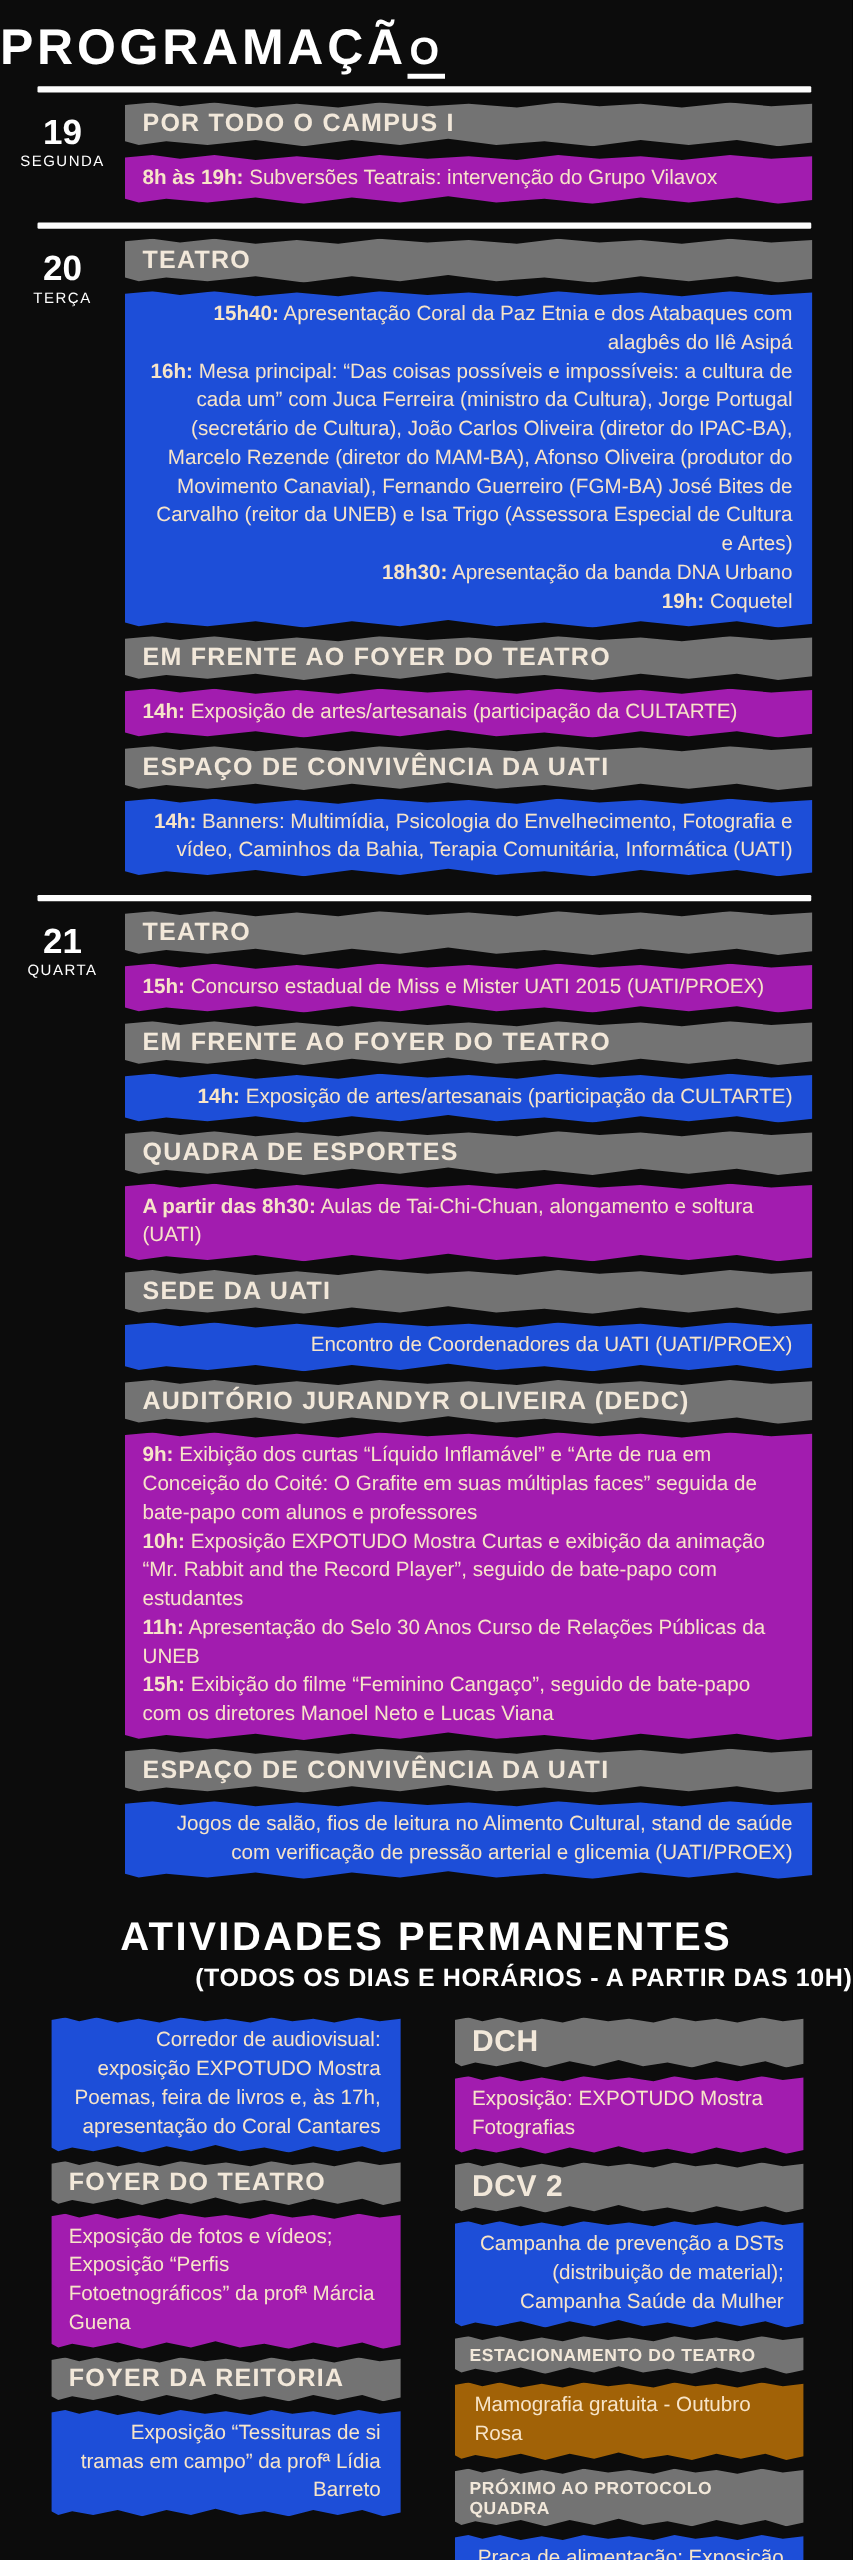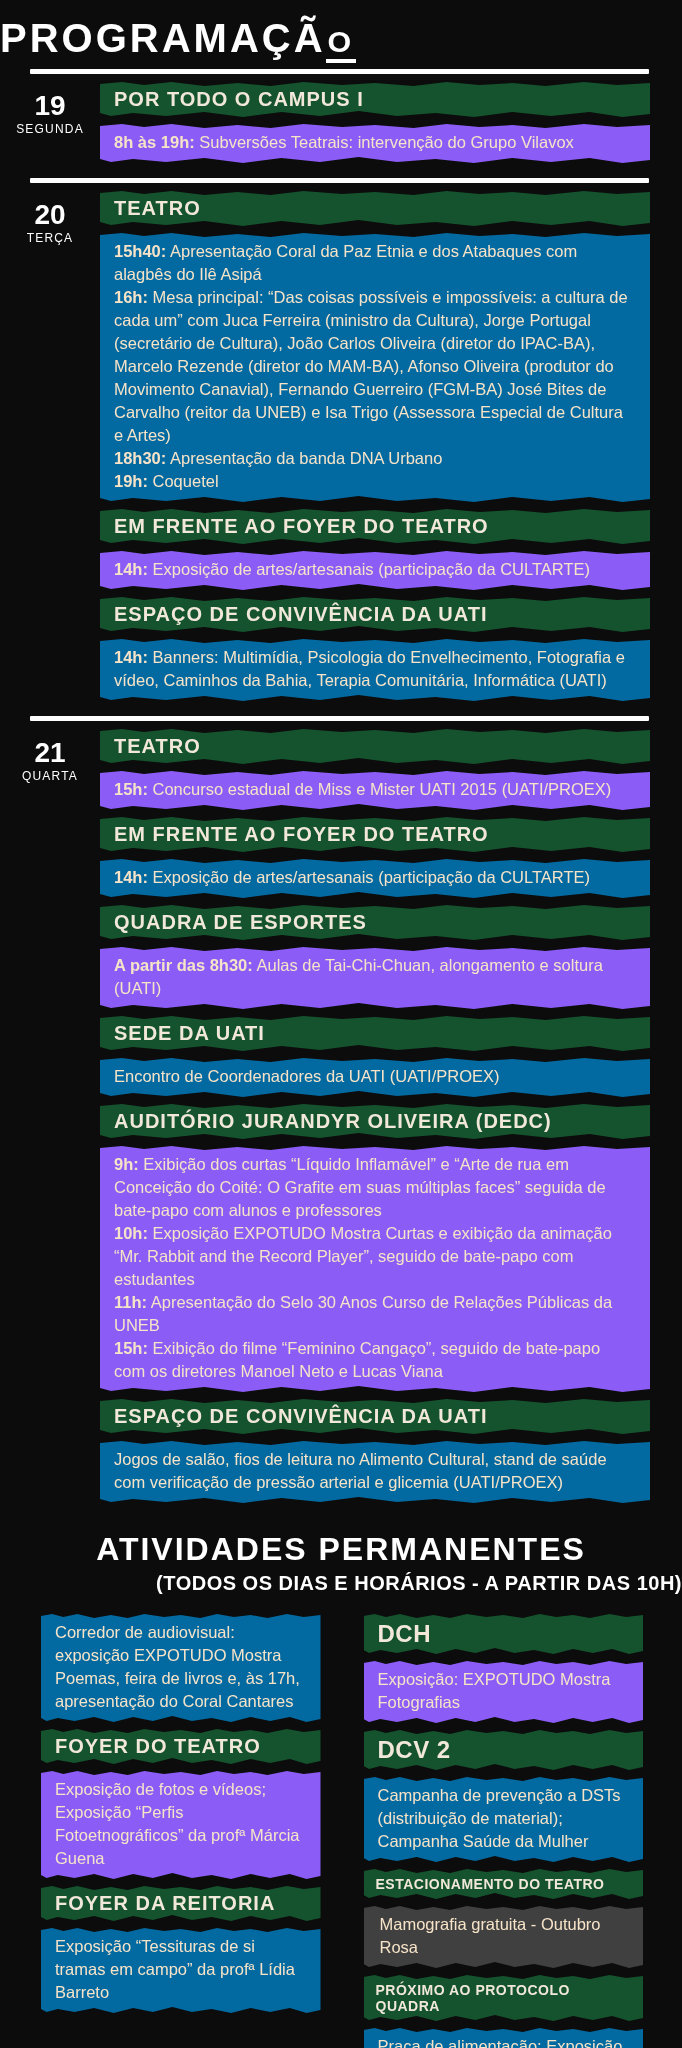--- a/index.html
+++ b/index.html
@@ -15,30 +15,30 @@
   .rule{height:5px;background:#fdfdfd;margin:9px 33px 7px 30px;border-radius:1px;}
 
   
   .day{display:flex;align-items:stretch;}
   .day-label{width:100px;flex:0 0 100px;text-align:center;padding-top:10px;color:#fff;}
   .day-number{font-size:28px;font-weight:bold;line-height:1.05;}
   .day-weekday{font-size:12px;font-weight:normal;letter-spacing:1.2px;margin-top:2px;}
   .day-sections{flex:0 0 550px;width:550px;}
 
   
-  .hdr{background:#14532d;color:#f2e8da;font-weight:bold;font-size:20px;letter-spacing:1px;
+  .hdr{background:#737373;color:#f2e8da;font-weight:bold;font-size:20px;letter-spacing:1px;
        padding:7px 12px 7px 14px;margin-bottom:5px;}
   .hdr.lg{font-size:24px;letter-spacing:.5px;}
   .hdr.sm{font-size:14px;letter-spacing:.5px;padding:8px 12px 8px 12px;}
   .blk{color:#f7e4c8;font-size:16.5px;line-height:23px;padding:8px 16px 10px 14px;margin-bottom:5px;}
   .blk p{margin:0;}
   .blk .time{font-weight:bold;}
-  .rust{background:#8b5cf6;}
-  .orange{background:#0369a1;}
-  .pink{background:#404040;padding-left:16px;}
+  .rust{background:#a21caf;}
+  .orange{background:#1d4ed8;text-align:right;}
+  .pink{background:#a16207;padding-left:16px;}
 
   .tear{clip-path:polygon(0 3px,4% 1px,8% 4px,13% 1px,19% 5px,25% 2px,31% 5px,37% 1px,44% 4px,50% 2px,
         57% 5px,63% 1px,69% 4px,75% 2px,81% 5px,88% 1px,94% 4px,100% 2px,
         100% calc(100% - 4px),95% calc(100% - 1px),89% calc(100% - 6px),82% calc(100% - 2px),
         75% calc(100% - 6px),68% calc(100% - 1px),61% calc(100% - 5px),54% calc(100% - 2px),
         47% calc(100% - 7px),40% calc(100% - 2px),33% calc(100% - 6px),26% calc(100% - 1px),
         19% calc(100% - 6px),12% calc(100% - 2px),6% calc(100% - 5px),2% calc(100% - 2px),0 calc(100% - 5px));}
 
   
   .permanent{margin-top:22px;}

